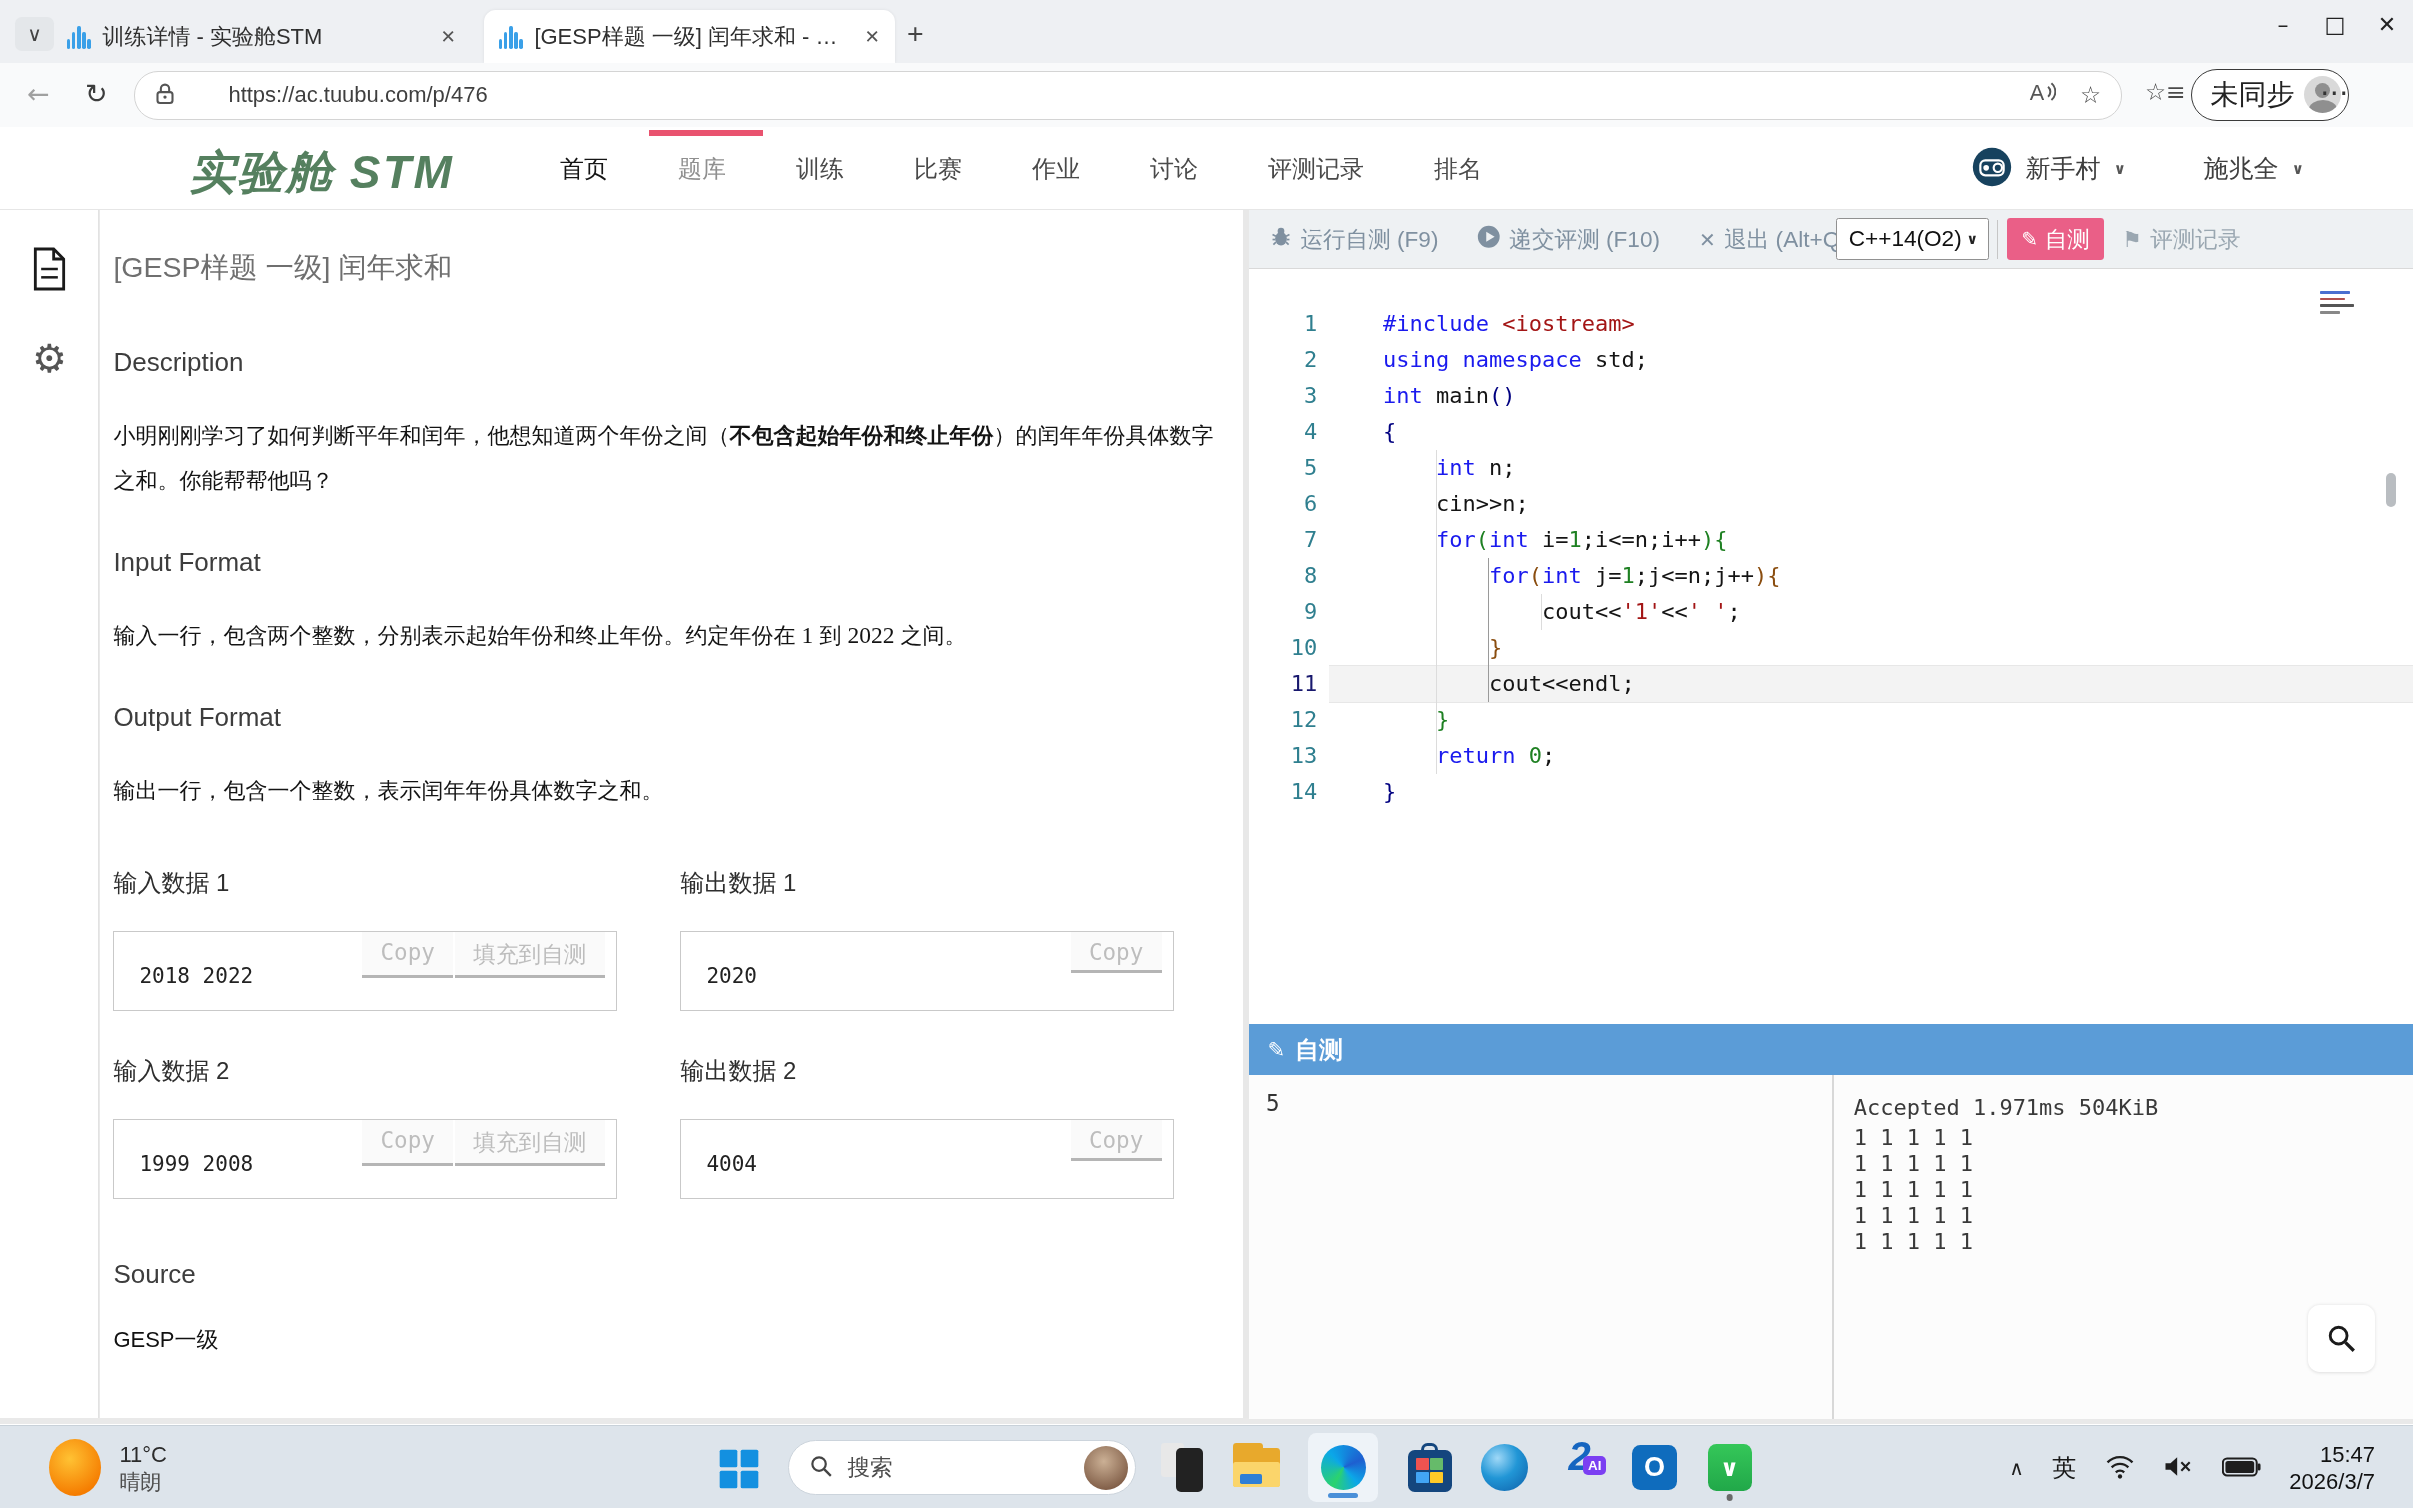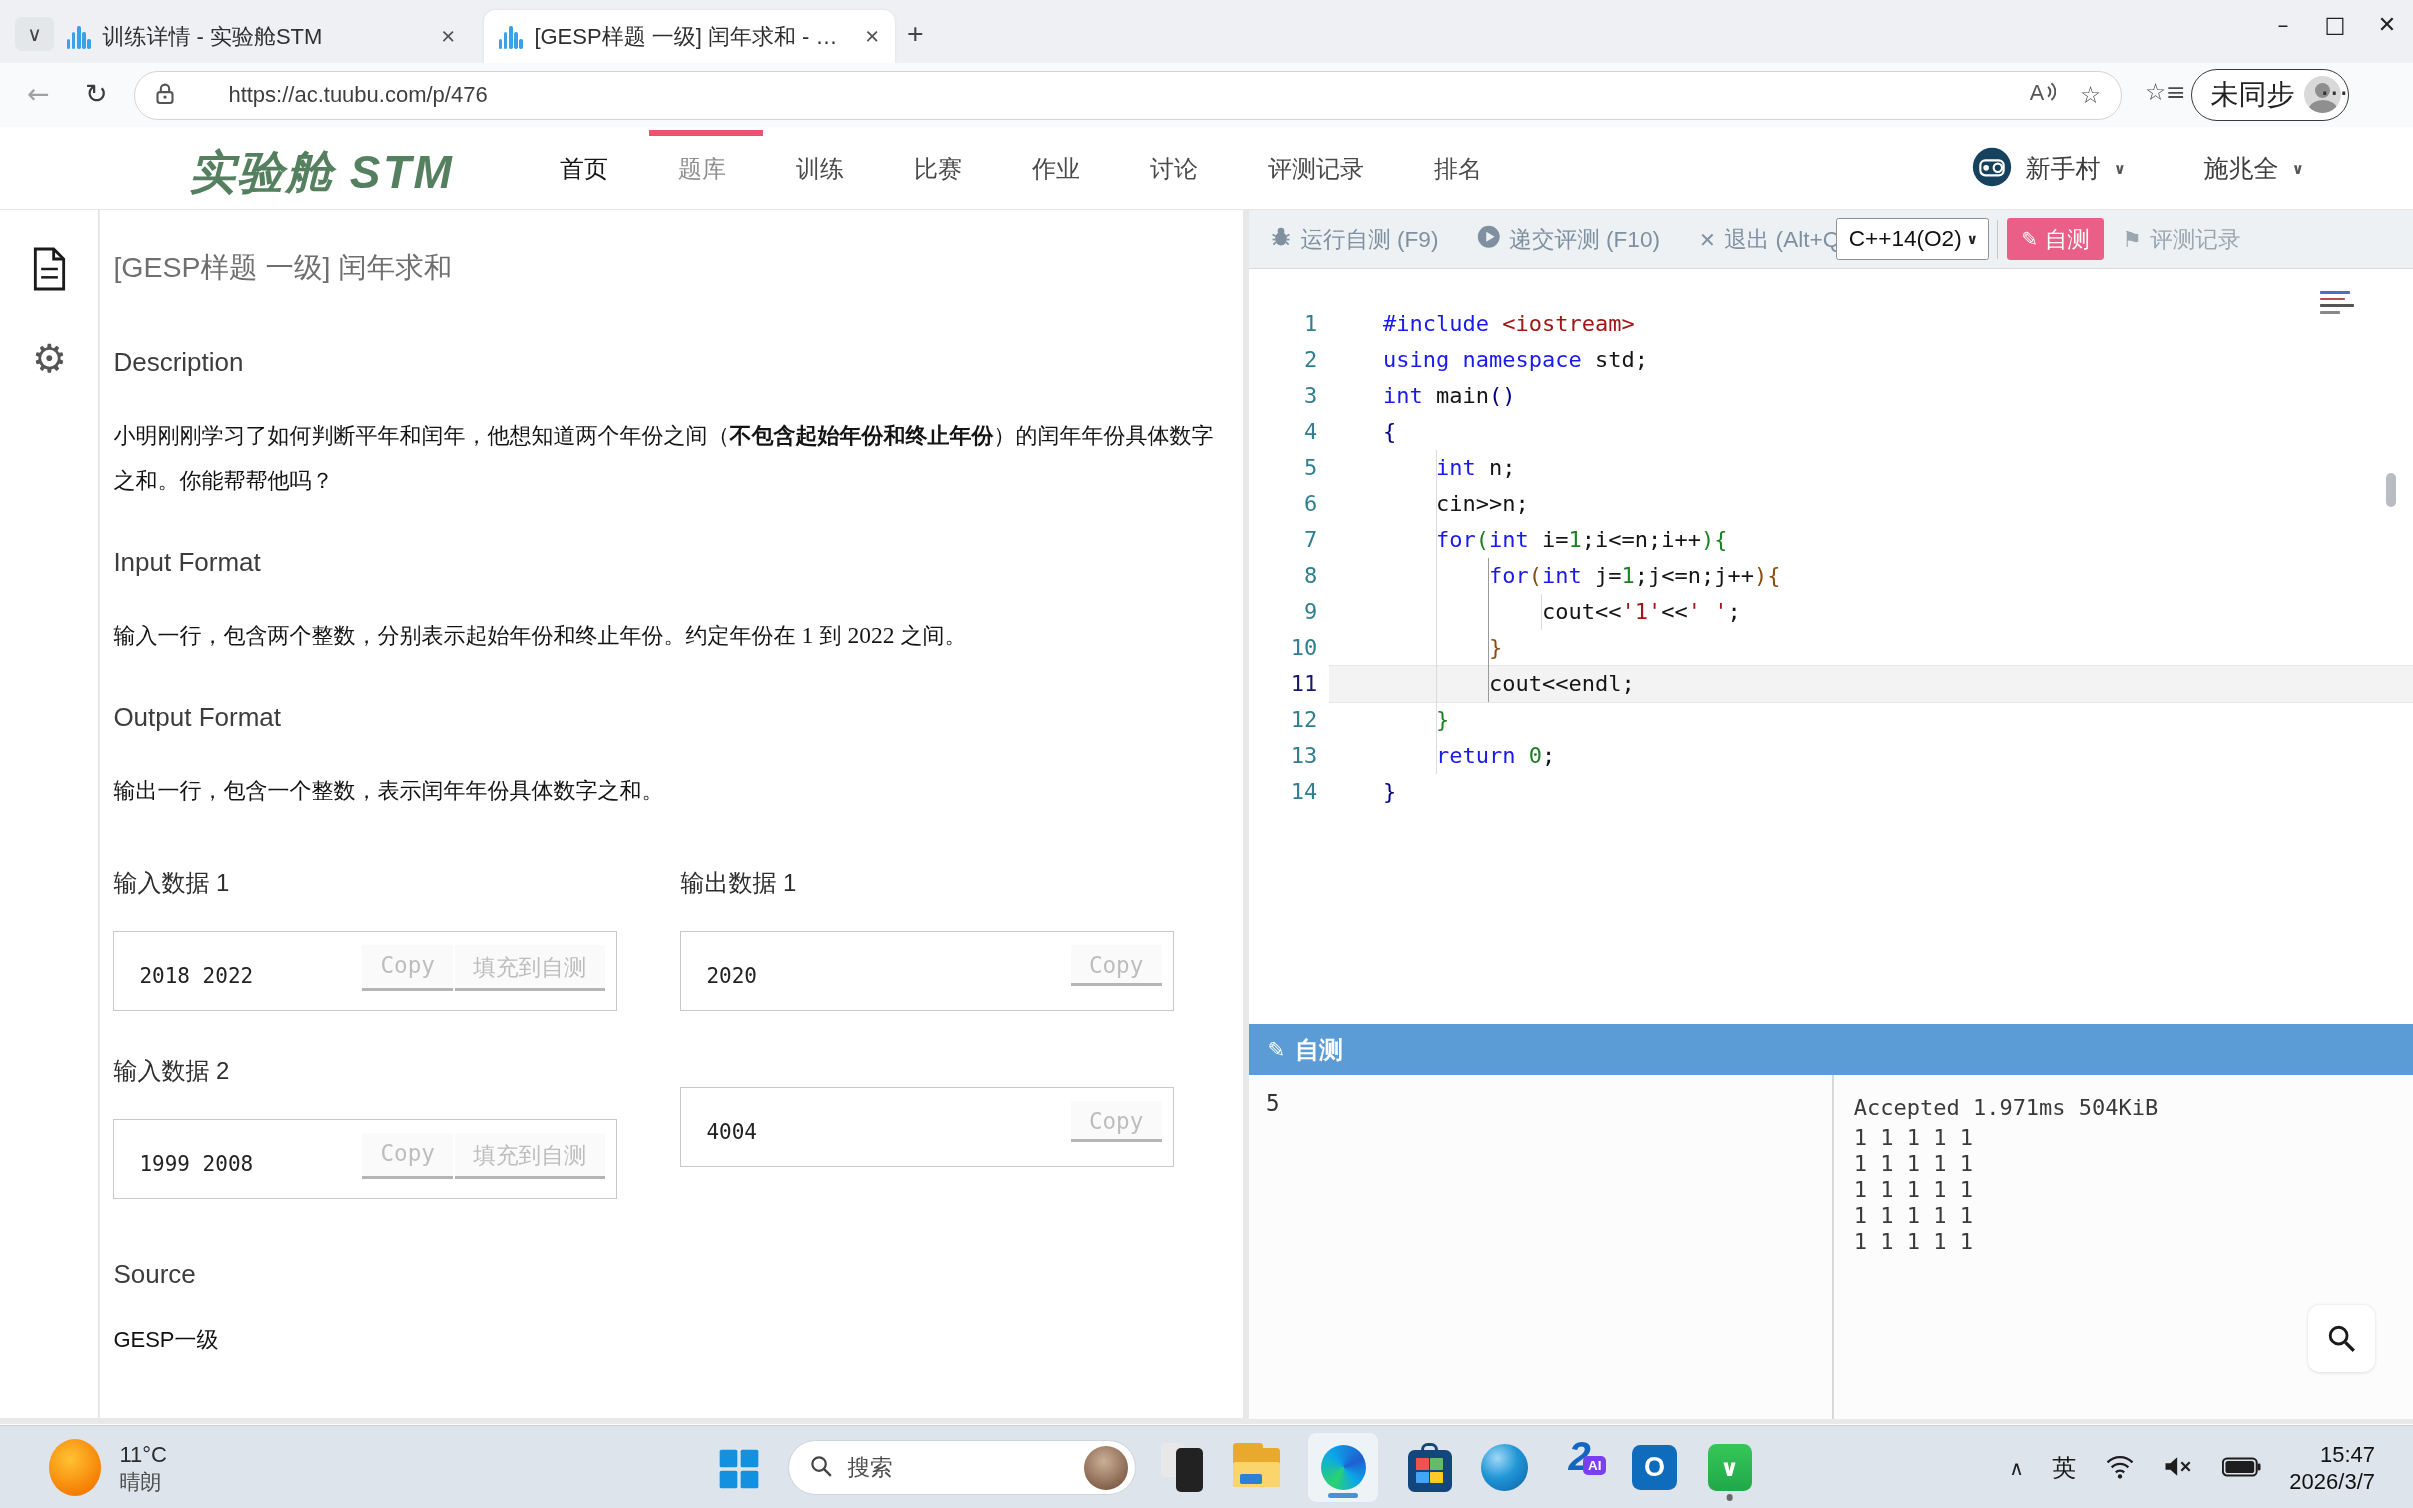--- a/index.html
+++ b/index.html
@@ -68,21 +68,21 @@
   .p-h2.tight { margin-top:44px; }
   .p-text { margin-top:35px; font-size:22px; color:#141414; line-height:45px; width:1106px; }
   .p-text b { font-weight:700; }
   .mathnum { font-family:"Liberation Serif", serif; font-size:23.5px; }
   .samples { margin-top:54px; display:grid; grid-template-columns:504px 494px; column-gap:63px; width:1089px; }
   .samples.second { margin-top:44px; }
   .sample-label { font-size:24px; font-weight:500; color:#2e2e2e; }
   .sample-box { position:relative; margin-top:32px; height:80px; border:0.8px solid #c9c9c9; background:#fff;
     font-family:"DejaVu Sans Mono", monospace; font-size:21px; color:#222; padding:32px 0 0 25px; }
   .box-btns { position:absolute; top:0; right:11.7px; display:flex; gap:1.7px; }
-  .box-btn { background:#fafafa; color:#bdbdbd; font-size:22.6px; padding:6.7px 18.4px 5px; border-bottom:3.4px solid #b5b5b5;margin-top:13px; }
+  .box-btn { background:#fafafa; color:#bdbdbd; font-size:22.6px; padding:6.7px 18.4px 5px; border-bottom:3.4px solid #b5b5b5; }
   .src-text { margin-top:35px; font-size:22px; color:#111; }
 
   .pane-divider { position:absolute; left:1243px; top:0; width:5.9px; height:1208px; background:#e8e8e8; }
 
   
   .editor-pane { position:absolute; left:1249px; top:0; width:1165px; height:1208px; background:#fff; }
   .ed-toolbar { position:absolute; left:0; top:0; width:1165px; height:59px; background:#eef1f3; border-bottom:0.8px solid #d9d9d9; }
   .ed-left { position:absolute; left:21px; top:0; height:59px; display:flex; align-items:center; gap:39px; }
   .ed-item { display:flex; align-items:center; gap:8.4px; font-size:22.6px; color:#7f90a0; white-space:nowrap; }
   .ed-item .x { font-family:"DejaVu Sans",sans-serif; font-size:20px; }
@@ -322,20 +322,21 @@
           <div class="sample-label">输入数据 2</div>
           <div class="sample-box">
             <span>1999 2008</span>
             <span class="box-btns">
               <span class="box-btn">Copy</span>
               <span class="box-btn">填充到自测</span>
             </span>
           </div>
         </div>
         <div>
+          <div class="sample-label">输出数据 2</div>
           <div class="sample-box">
             <span>4004</span>
             <span class="box-btns">
                 <span class="box-btn">Copy</span>
               </span>
           </div>
         </div>
       </div>
 
       <h2 class="p-h2">Source</h2>

